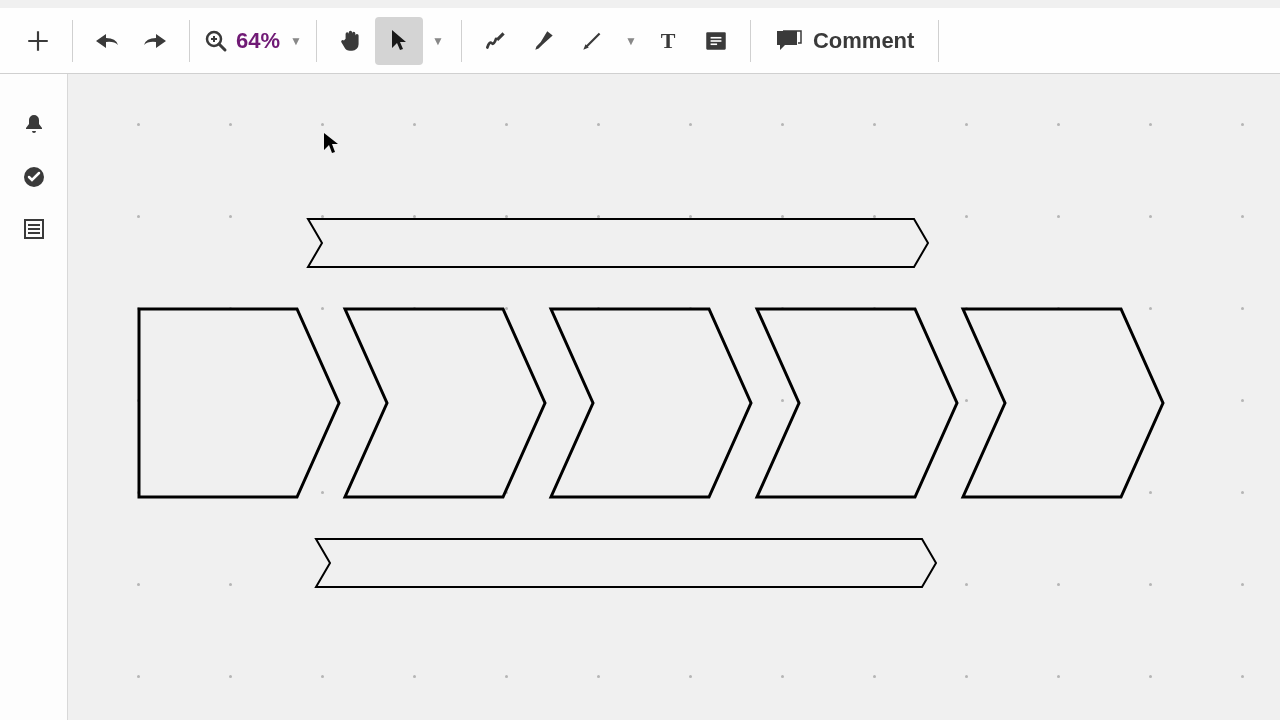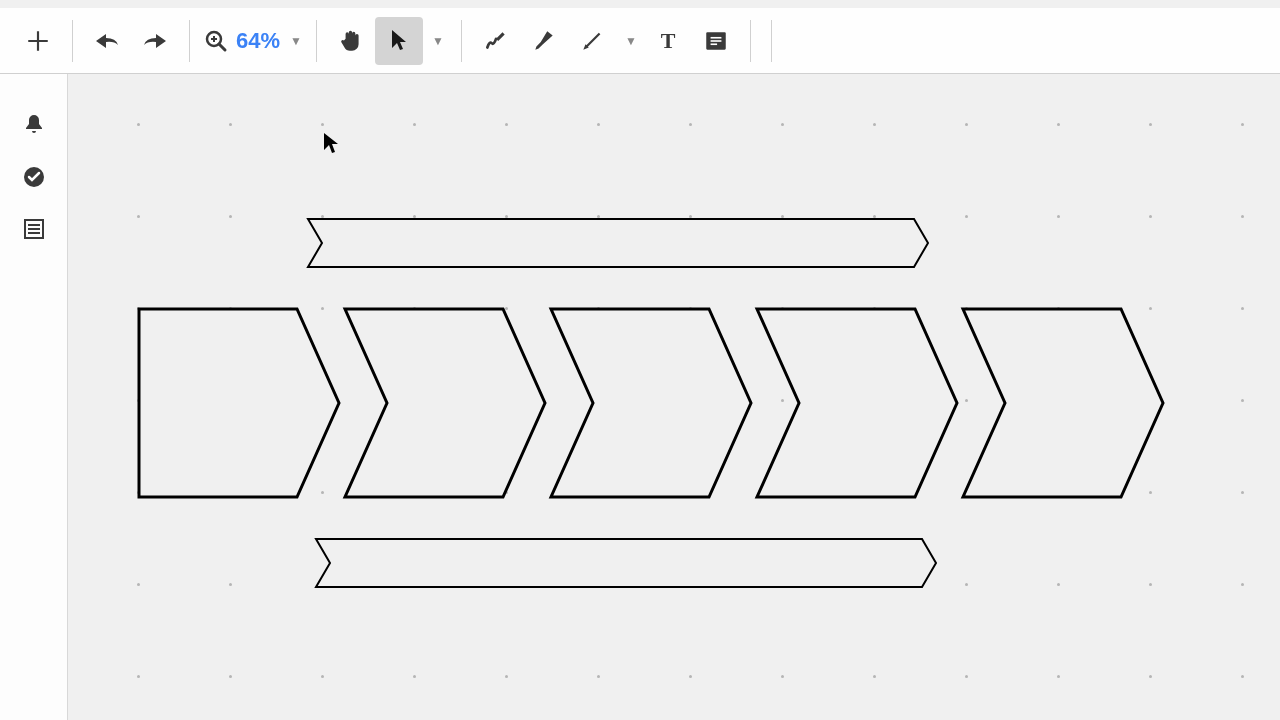--- a/index.html
+++ b/index.html
@@ -50,21 +50,21 @@
   .zoomgrp {
     display: flex;
     align-items: center;
     gap: 8px;
     padding: 0 4px;
     cursor: pointer;
   }
   .zoomval {
     font-size: 22px;
     font-weight: 700;
-    color: #3b82f6;
+    color: #701a75;
   }
   .caret {
     color: #888;
     font-size: 12px;
     margin-left: 2px;
   }
   .commentbtn {
     display: flex;
     align-items: center;
     gap: 10px;
@@ -211,20 +211,27 @@
   <button class="tbtn">
     <svg width="26" height="26" viewBox="0 0 24 24">
         <rect x="3" y="4" width="18" height="16" rx="1" fill="#3a3a3a"></rect>
         <line x1="7" y1="9" x2="17" y2="9" stroke="#fff" stroke-width="1.5"></line>
         <line x1="7" y1="12" x2="17" y2="12" stroke="#fff" stroke-width="1.5"></line>
         <line x1="7" y1="15" x2="13" y2="15" stroke="#fff" stroke-width="1.5"></line>
       </svg>
   </button>
   <div class="tsep"></div>
 
+  <button class="commentbtn">
+    <svg width="28" height="26" viewBox="0 0 28 26">
+        <path d="M2 3 h20 v14 h-12 l-5 5 v-5 h-3 Z" fill="#3a3a3a"></path>
+        <path d="M8 3 h18 v12 h-3" fill="none" stroke="#3a3a3a" stroke-width="1.5"></path>
+      </svg>
+    <span class="commentlbl">Comment</span>
+  </button>
   <div class="tsep"></div>
 </div>
 
 <div class="sidebar">
   <div class="sideicon">
     <svg width="22" height="24" viewBox="0 0 22 24">
         <path d="M11 2 a5 5 0 0 1 5 5 v4 l3 4 v1 H3 v-1 l3 -4 V7 a5 5 0 0 1 5 -5 Z M9 18 a2 2 0 0 0 4 0 Z" fill="#3a3a3a"></path>
       </svg>
   </div>
   <div class="sideicon">

